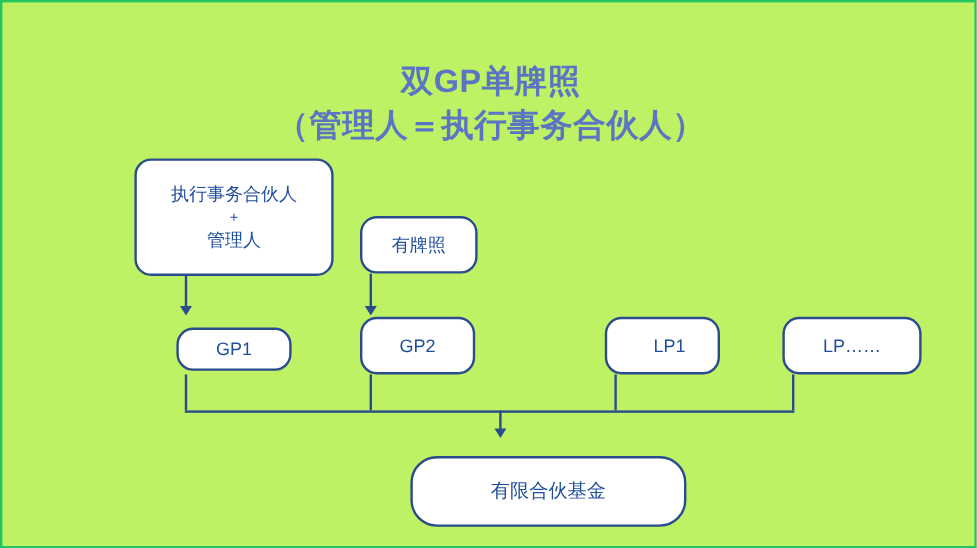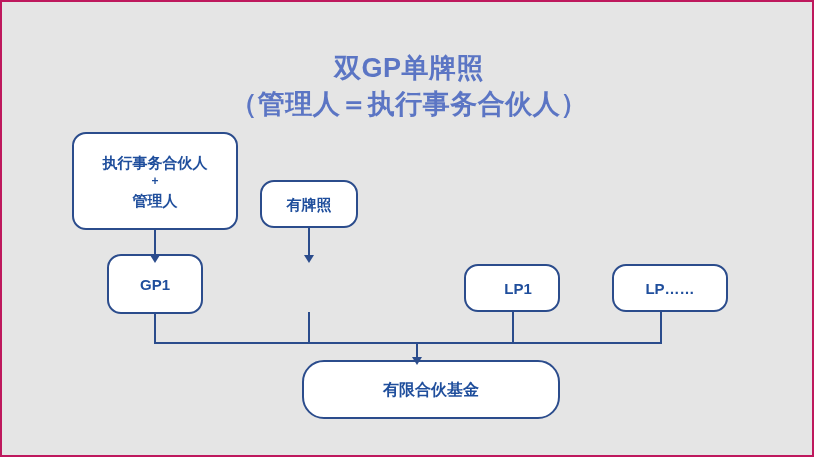--- a/index.html
+++ b/index.html
@@ -7,23 +7,23 @@
     padding: 0;
     background: #ffffff;
   }
   body {
     font-family: "Liberation Sans", "DejaVu Sans", sans-serif;
   }
   #canvas {
     position: relative;
     width: 814px;
     height: 457px;
-    background: #e5e5e5;
+    background: #bef264;
     box-sizing: border-box;
-    border: 2px solid #be185d;
+    border: 2px solid #22c55e;
     overflow: hidden;
   }
   
   #diagram-title {
     position: absolute;
     left: 0;
     top: 48px;
     width: 814px;
     text-align: center;
     color: #5B75C4;
@@ -38,39 +38,40 @@
     position: absolute;
     box-sizing: border-box;
     background: #ffffff;
     border: 2px solid #2B4C8C;
     border-radius: 14px;
     display: flex;
     align-items: center;
     justify-content: center;
     text-align: center;
     color: #1F4E9C;
-    font-weight: bold;
+    font-weight: normal;
     font-size: 15px;
     line-height: 21px;
+    margin-left: 40px;
   }
   .node.big-radius { border-radius: 22px; }
   .node .plus-row {
     display: block;
     font-size: 12px;
     line-height: 17px;
   }
 
   
   #node-gp-manager { left: 70px;  top: 130px; width: 166px; height: 98px; }
   #node-licensed   { left: 258px; top: 178px; width: 98px;  height: 48px; justify-content: center; }
-  #node-gp1        { left: 105px; top: 252px; width: 96px;  height: 60px; }
+  #node-gp1        { left: 105px; top: 271px; width: 96px;  height: 36px; }
   #node-gp2        { left: 258px; top: 262px; width: 96px;  height: 48px; }
   #node-lp1        { left: 462px; top: 262px; width: 96px;  height: 48px; padding-left: 12px; }
   #node-lp-more    { left: 610px; top: 262px; width: 116px;  height: 48px; }
-  #node-fund       { left: 300px; top: 358px; width: 258px; height: 59px; font-size: 16px; }
+  #node-fund       { left: 300px; top: 378px; width: 230px; height: 59px; font-size: 16px; }
 
   
   .vline {
     position: absolute;
     width: 0;
     border-left: 2px solid #2B4C8C;
   }
   .hline {
     position: absolute;
     height: 0;
@@ -121,20 +122,23 @@
     </div>
   </div>
 
   <div class="node" id="node-licensed">
     <span>有牌照</span>
   </div>
 
   <div class="node" id="node-gp1">
     <span>GP1</span>
   </div>
+  <div class="node" id="node-gp2">
+    <span>GP2</span>
+  </div>
   <div class="node" id="node-lp1">
     <span>LP1</span>
   </div>
   <div class="node" id="node-lp-more">
     <span>LP……</span>
   </div>
 
   <div class="node big-radius" id="node-fund">
     <span>有限合伙基金</span>
   </div>

